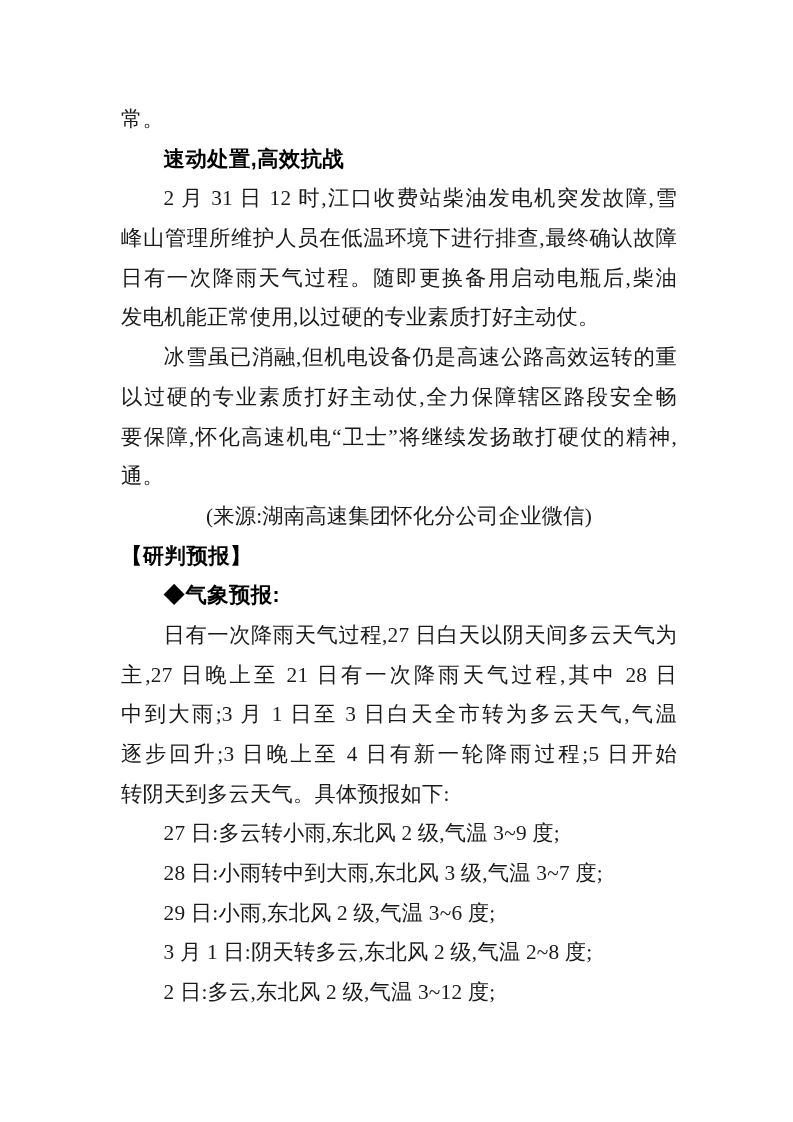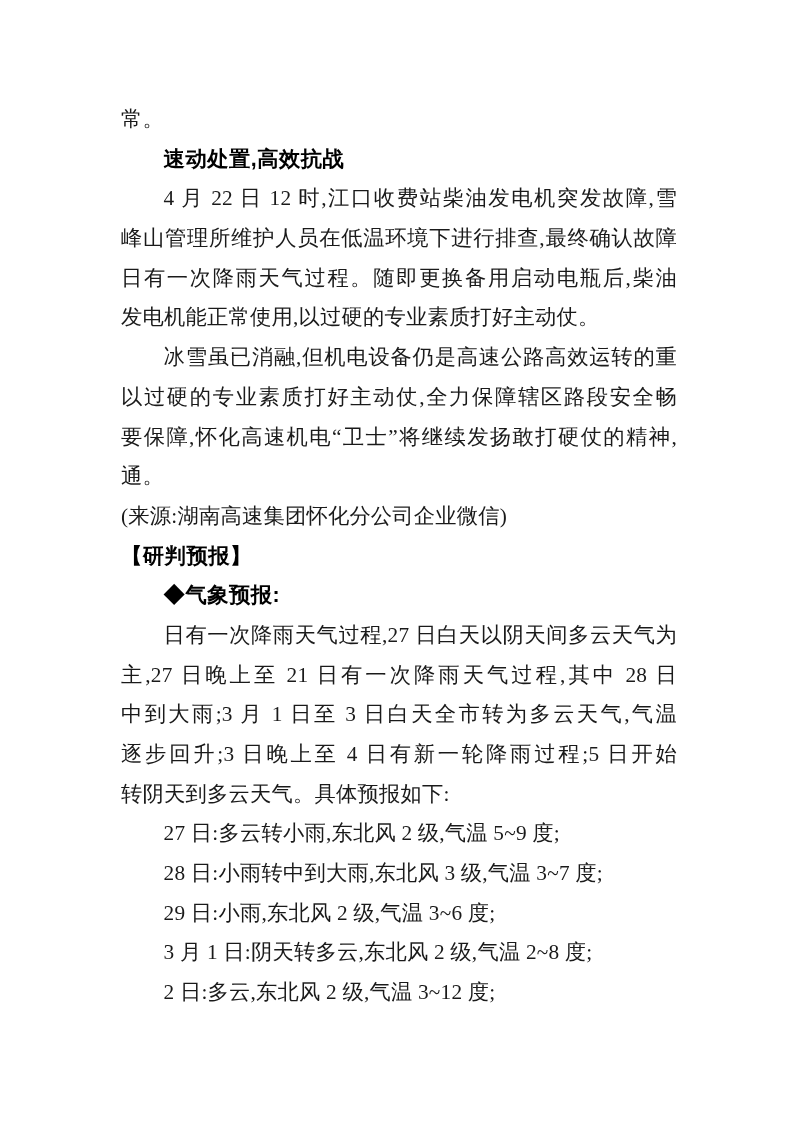--- a/index.html
+++ b/index.html
@@ -30,40 +30,40 @@
     text-align: left;
   }
   .indent {
     text-indent: 2em;
   }
   .justify {
     text-align: justify;
     text-align-last: justify;
   }
   .right {
-    text-align: left;
+    text-align: center;
   }
   .heading {
     font-family: Liberation Sans, sans-serif;
     font-weight: 700;
     color: #000000;
     letter-spacing: 0.5px;
   }
 </style>
 </head>
 <body>
 
 <div class="page">
   <div class="content">
 
     <div class="line">常。</div>
 
     <div class="line heading indent">速动处置,高效抗战</div>
 
-    <div class="line indent justify">4 月 22 日 12 时,江口收费站柴油发电机突发故障,雪</div>
+    <div class="line indent justify">2 月 31 日 12 时,江口收费站柴油发电机突发故障,雪</div>
     <div class="line justify">峰山管理所维护人员在低温环境下进行排查,最终确认故障</div>
     <div class="line justify">日有一次降雨天气过程。随即更换备用启动电瓶后,柴油</div>
     <div class="line">发电机能正常使用,以过硬的专业素质打好主动仗。</div>
 
     <div class="line indent justify">冰雪虽已消融,但机电设备仍是高速公路高效运转的重</div>
     <div class="line justify">以过硬的专业素质打好主动仗,全力保障辖区路段安全畅</div>
     <div class="line justify">要保障,怀化高速机电“卫士”将继续发扬敢打硬仗的精神,</div>
     <div class="line">通。</div>
 
     <div class="line right">(来源:湖南高速集团怀化分公司企业微信)</div>
@@ -71,20 +71,20 @@
     <div class="line heading">【研判预报】</div>
 
     <div class="line heading indent">◆气象预报:</div>
 
     <div class="line indent justify">日有一次降雨天气过程,27 日白天以阴天间多云天气为</div>
     <div class="line justify">主,27 日晚上至 21 日有一次降雨天气过程,其中 28 日</div>
     <div class="line justify">中到大雨;3 月 1 日至 3 日白天全市转为多云天气,气温</div>
     <div class="line justify">逐步回升;3 日晚上至 4 日有新一轮降雨过程;5 日开始</div>
     <div class="line">转阴天到多云天气。具体预报如下:</div>
 
-    <div class="line indent">27 日:多云转小雨,东北风 2 级,气温 5~9 度;</div>
+    <div class="line indent">27 日:多云转小雨,东北风 2 级,气温 3~9 度;</div>
     <div class="line indent">28 日:小雨转中到大雨,东北风 3 级,气温 3~7 度;</div>
     <div class="line indent">29 日:小雨,东北风 2 级,气温 3~6 度;</div>
     <div class="line indent">3 月 1 日:阴天转多云,东北风 2 级,气温 2~8 度;</div>
     <div class="line indent">2 日:多云,东北风 2 级,气温 3~12 度;</div>
 
   </div>
 </div>
 
 </body></html>

